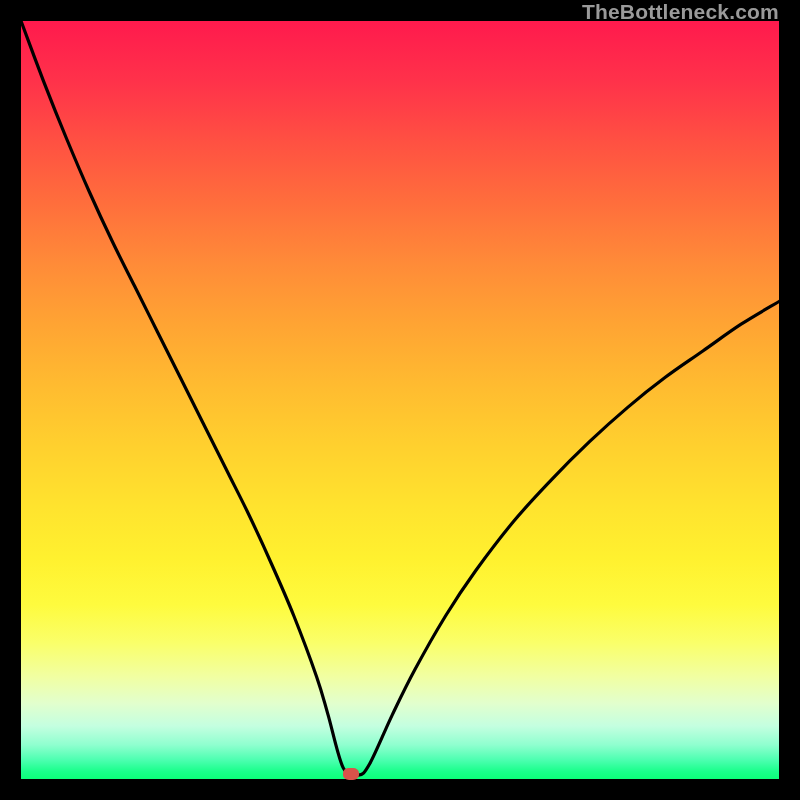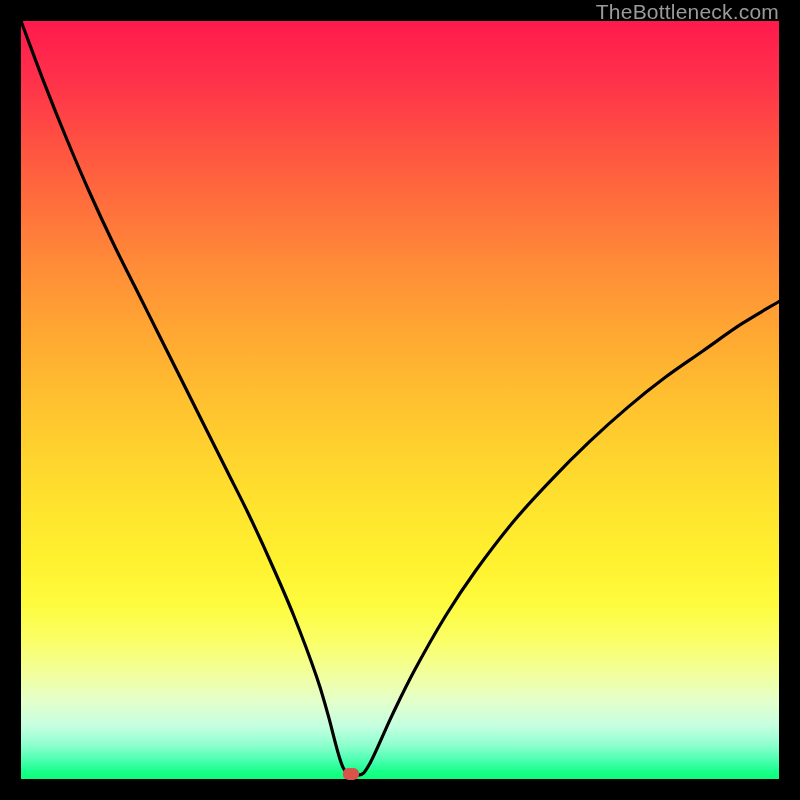--- a/index.html
+++ b/index.html
@@ -59,21 +59,21 @@
     background: #d9534a;
     border-radius: 6px / 5px;
     transform: translate(-50%, -50%);
   }
   .watermark {
     position: absolute;
     top: 0px;
     right: 21px;
     color: #9a9a9a;
     font-size: 21px;
-    font-weight: 400;
+    font-weight: 700;
     letter-spacing: 0.2px;
     user-select: none;
   }
 </style>
 </head>
 <body>
 
 <div class="frame">
 
   <div class="plot">

